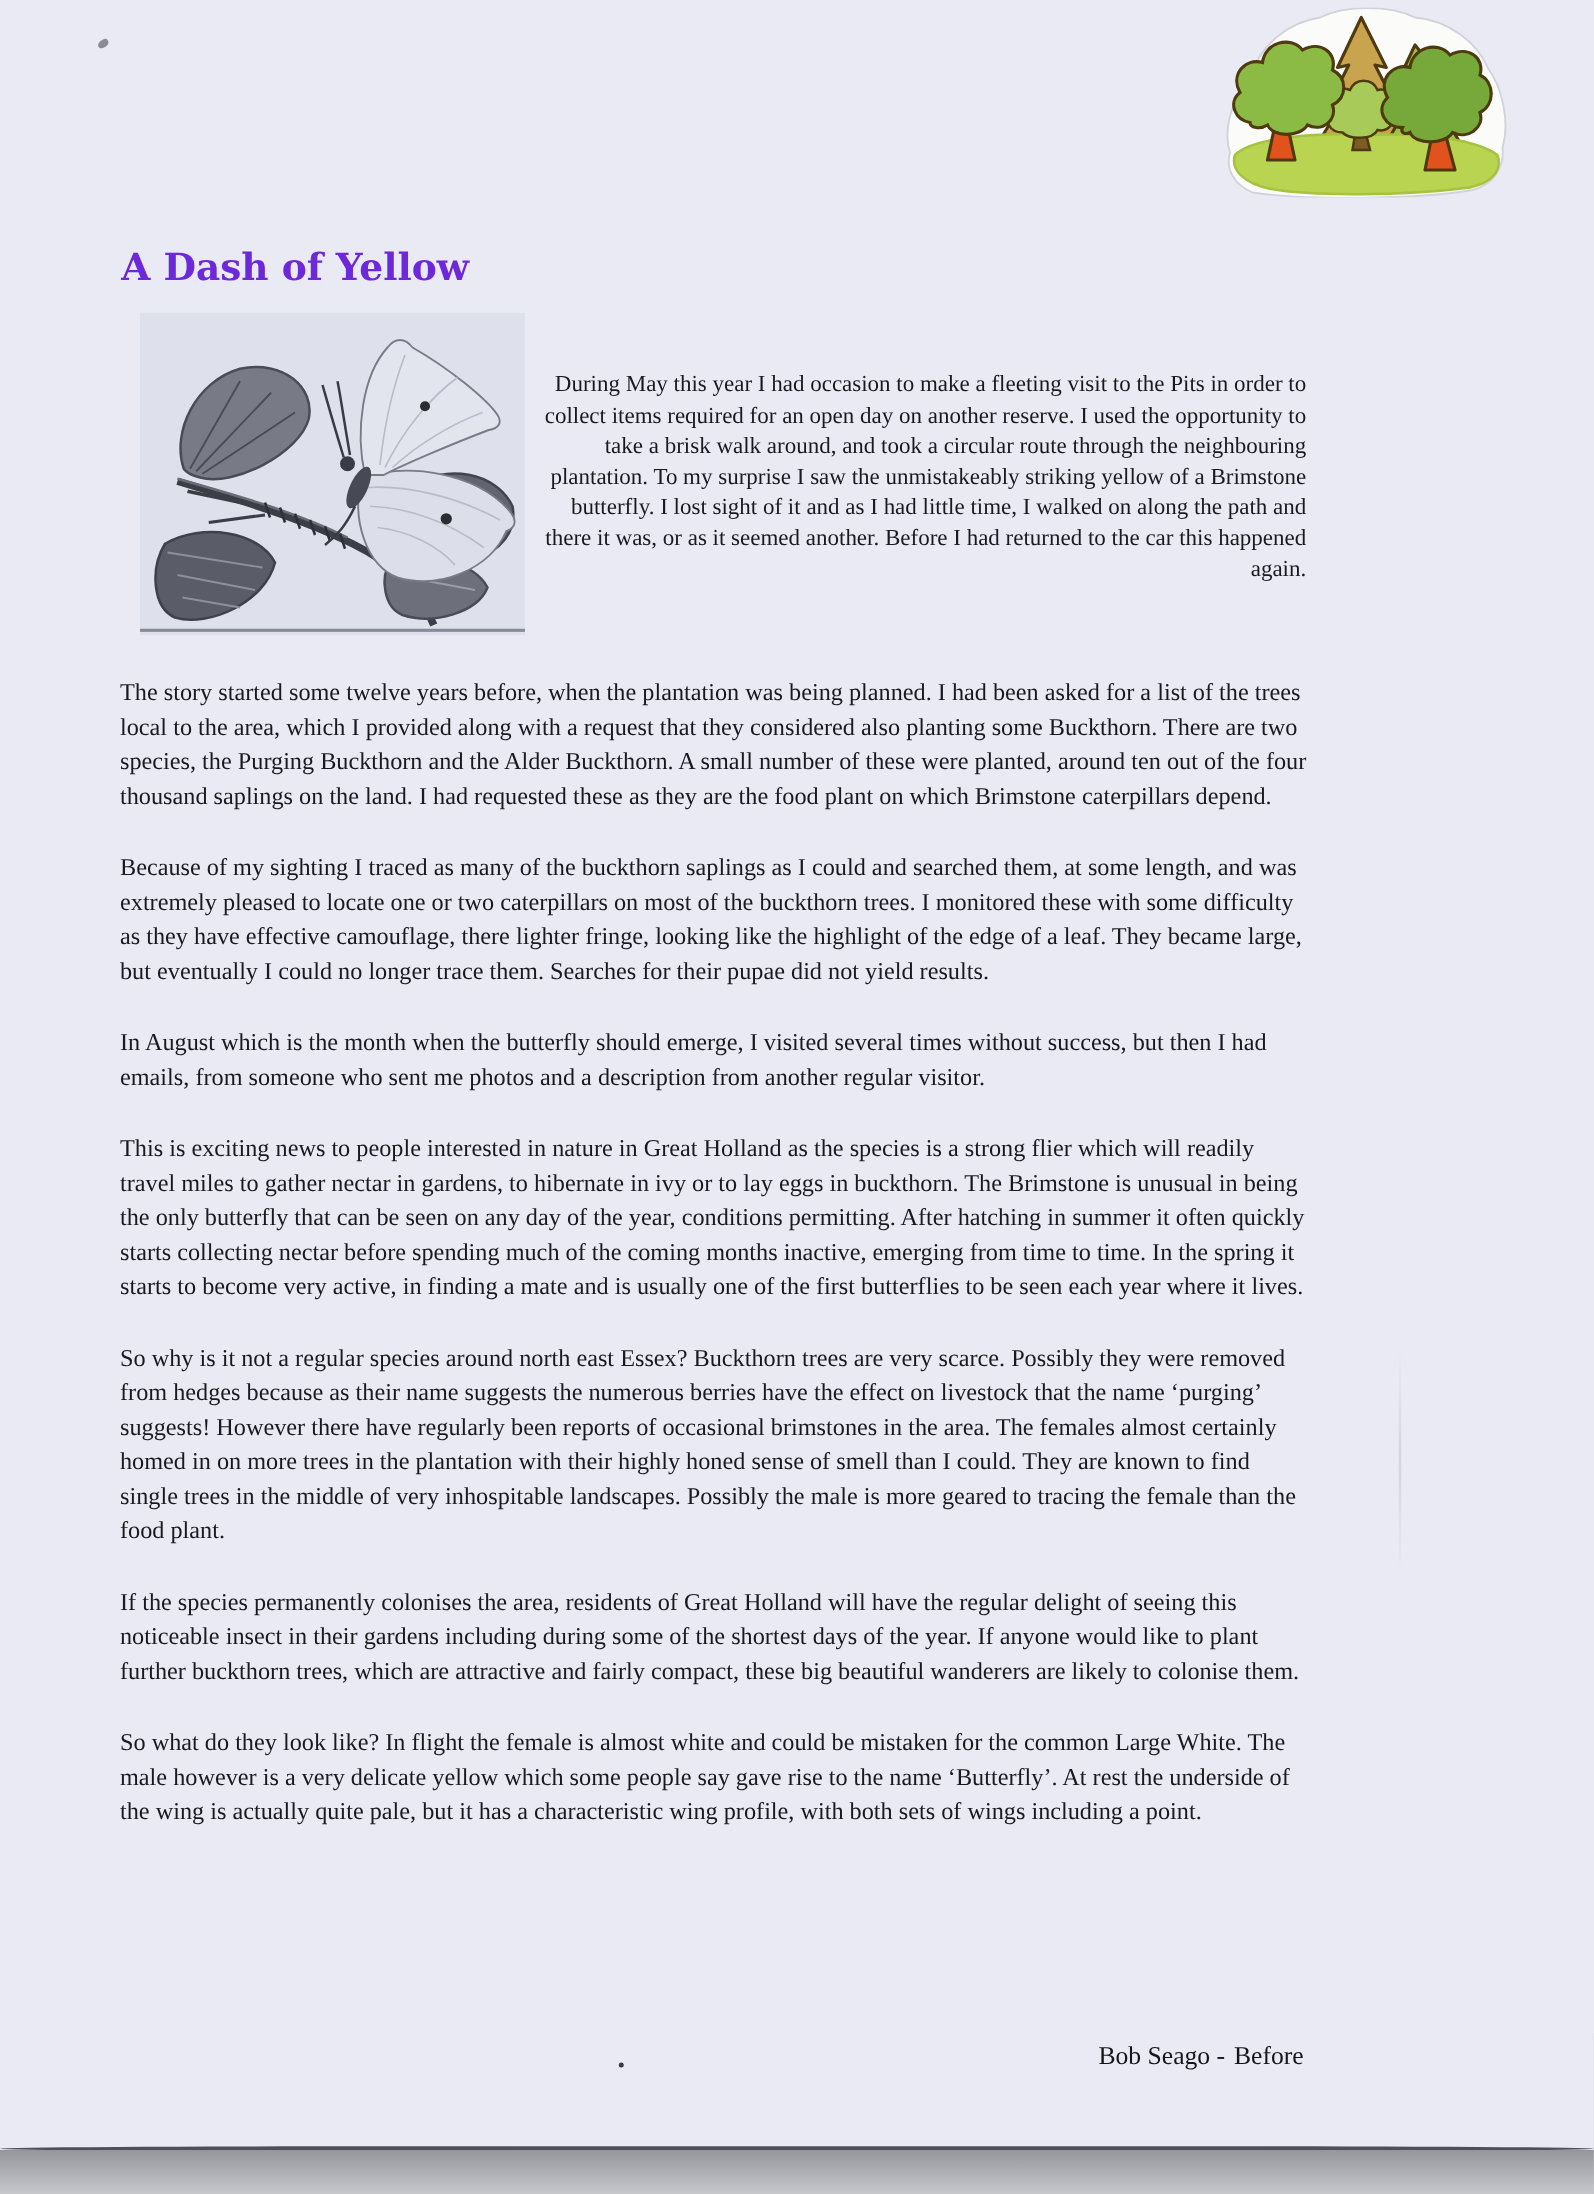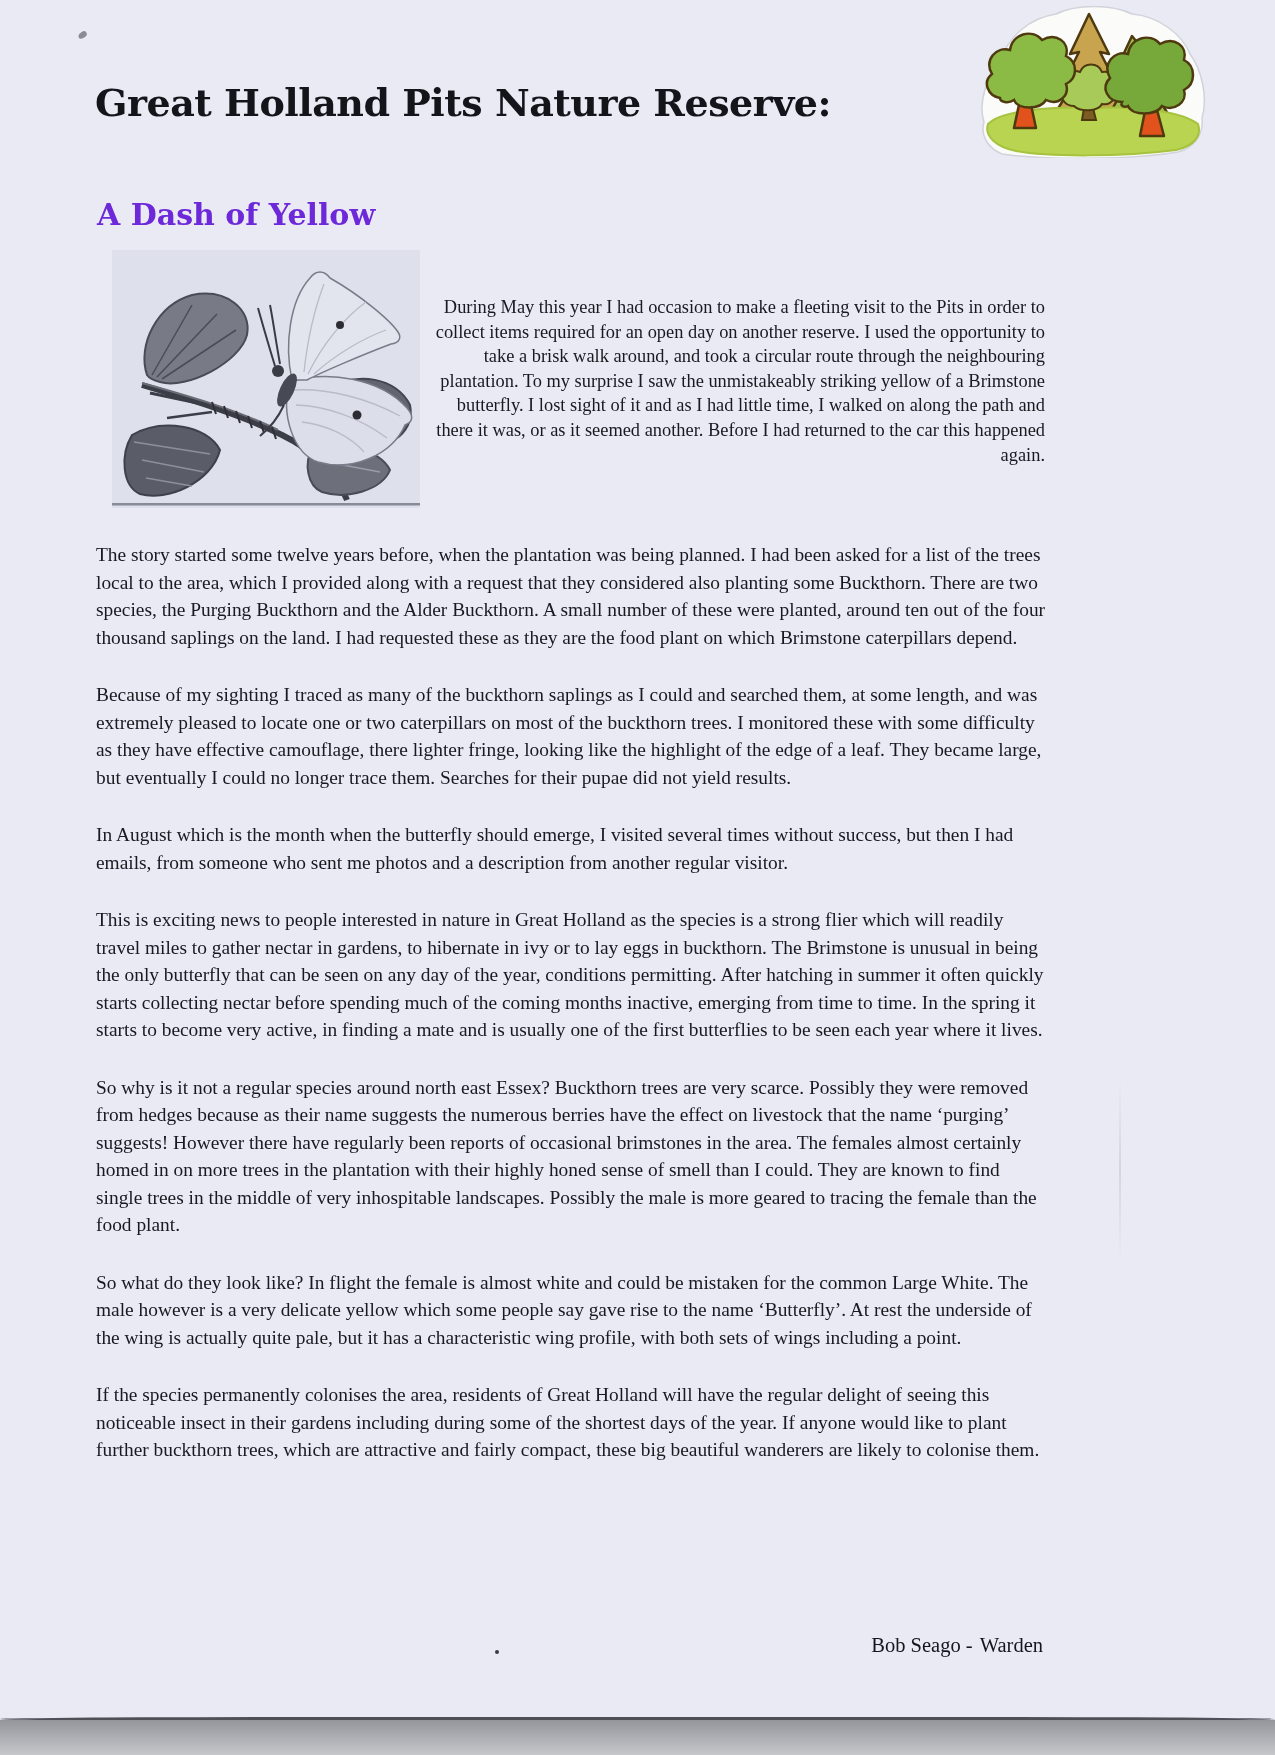--- a/index.html
+++ b/index.html
@@ -59,21 +59,20 @@
     background:linear-gradient(transparent, #d3d5e2, transparent);
   }
 </style>
 </head>
 <body>
 
 <div class="paper">
 
   <div class="speck"></div>
 
-  <h1 class="page-title">Great Holland Pits Nature Reserve:</h1>
 
   <svg class="logo-img" viewBox="0 0 244 152" aria-hidden="true">
     <path d="M30 148 C 16 142, 8 130, 12 116 C 6 98, 14 72, 28 56 C 36 30, 58 12, 84 8 C 104 -2, 140 -2, 160 8 C 186 10, 210 28, 218 48 C 230 64, 236 92, 230 112 C 232 128, 222 142, 206 146 C 160 154, 70 154, 30 148 Z" fill="#fbfbfa" stroke="#d2d3da" stroke-width="1.5"></path>
     <path d="M117 8 L 98 48 L 107 46 L 88 84 L 99 81 L 78 116 L 110 108 L 108 124 L 128 124 L 125 107 L 156 114 L 136 80 L 147 83 L 128 46 L 137 48 Z" fill="#c9a44f" stroke="#4f3a10" stroke-width="2.5" stroke-linejoin="round"></path>
     <path d="M160 30 L 145 62 L 153 60 L 138 92 L 148 89 L 132 118 L 162 110 L 160 124 L 176 124 L 173 109 L 200 115 L 183 86 L 192 88 L 176 58 L 184 60 Z" fill="#9dc14f" stroke="#4f3a10" stroke-width="2.5" stroke-linejoin="round"></path>
     <path d="M16 118 C 30 104, 80 100, 122 102 C 170 100, 210 106, 226 118 C 230 130, 222 140, 204 144 C 150 151, 76 151, 44 145 C 24 141, 12 130, 16 118 Z" fill="#b9d451" stroke="#a6c23e" stroke-width="2"></path>
     <path d="M112 102 L 110 114 L 124 114 L 121 102 Z" fill="#7c5c23" stroke="#4f3a10" stroke-width="2"></path>
     <path d="M102 100 C 92 100, 86 90, 92 82 C 88 72, 98 62, 108 66 C 112 56, 126 56, 130 66 C 140 64, 146 74, 140 82 C 146 90, 140 100, 130 98 C 126 106, 108 106, 102 100 Z" fill="#a7ca58" stroke="#4f3a10" stroke-width="2"></path>
     <path d="M48 94 L 42 122 L 64 122 L 58 94 Z" fill="#e1521d" stroke="#4f3a10" stroke-width="2.5" stroke-linejoin="round"></path>
     <path d="M28 92 C 16 90, 10 76, 20 68 C 12 54, 24 40, 38 44 C 40 28, 60 22, 70 34 C 84 26, 98 36, 94 50 C 106 56, 106 72, 94 78 C 98 90, 86 100, 74 94 C 68 104, 46 104, 42 94 C 36 98, 28 96, 28 92 Z" fill="#8cbb45" stroke="#4f3a10" stroke-width="2.5"></path>
@@ -124,29 +123,29 @@
   </svg>
 
   <p class="intro-par">During May this year I had occasion to make a fleeting visit to the Pits in order to collect items required for an open day on another reserve. I used the opportunity to take a brisk walk around, and took a circular route through the neighbouring plantation. To my surprise I saw the unmistakeably striking yellow of a Brimstone butterfly. I lost sight of it and as I had little time, I walked on along the path and there it was, or as it seemed another. Before I had returned to the car this happened again.</p>
 
   <div class="body-text">
     <p>The story started some twelve years before, when the plantation was being planned. I had been asked for a list of the trees local to the area, which I provided along with a request that they considered also planting some Buckthorn. There are two species, the Purging Buckthorn and the Alder Buckthorn. A small number of these were planted, around ten out of the four thousand saplings on the land. I had requested these as they are the food plant on which Brimstone caterpillars depend.</p>
     <p>Because of my sighting I traced as many of the buckthorn saplings as I could and searched them, at some length, and was extremely pleased to locate one or two caterpillars on most of the buckthorn trees. I monitored these with some difficulty as they have effective camouflage, there lighter fringe, looking like the highlight of the edge of a leaf. They became large, but eventually I could no longer trace them. Searches for their pupae did not yield results.</p>
     <p>In August which is the month when the butterfly should emerge, I visited several times without success, but then I had emails, from someone who sent me photos and a description from another regular visitor.</p>
     <p>This is exciting news to people interested in nature in Great Holland as the species is a strong flier which will readily travel miles to gather nectar in gardens, to hibernate in ivy or to lay eggs in buckthorn. The Brimstone is unusual in being the only butterfly that can be seen on any day of the year, conditions permitting. After hatching in summer it often quickly starts collecting nectar before spending much of the coming months inactive, emerging from time to time. In the spring it starts to become very active, in finding a mate and is usually one of the first butterflies to be seen each year where it lives.</p>
     <p>So why is it not a regular species around north east Essex? Buckthorn trees are very scarce. Possibly they were removed from hedges because as their name suggests the numerous berries have the effect on livestock that the name ‘purging’ suggests! However there have regularly been reports of occasional brimstones in the area. The females almost certainly homed in on more trees in the plantation with their highly honed sense of smell than I could. They are known to find single trees in the middle of very inhospitable landscapes. Possibly the male is more geared to tracing the female than the food plant.</p>
+    <p>If the species permanently colonises the area, residents of Great Holland will have the regular delight of seeing this noticeable insect in their gardens including during some of the shortest days of the year. If anyone would like to plant further buckthorn trees, which are attractive and fairly compact, these big beautiful wanderers are likely to colonise them.</p>
     <p>So what do they look like? In flight the female is almost white and could be mistaken for the common Large White. The male however is a very delicate yellow which some people say gave rise to the name ‘Butterfly’. At rest the underside of the wing is actually quite pale, but it has a characteristic wing profile, with both sets of wings including a point.</p>
-    <p>If the species permanently colonises the area, residents of Great Holland will have the regular delight of seeing this noticeable insect in their gardens including during some of the shortest days of the year. If anyone would like to plant further buckthorn trees, which are attractive and fairly compact, these big beautiful wanderers are likely to colonise them.</p>
   </div>
 
   <div class="stray-dot"></div>
   <div class="crease"></div>
 
   <div class="signature">
     <span class="sig-name">Bob Seago</span>
     <span class="sig-dash">-</span>
-    <span class="sig-role">Warden</span>
+    <span class="sig-role">Before</span>
   </div>
 
 </div>
 
 <div class="edge-line"></div>
 <div class="scanner-bg"></div>
 
 </body></html>

